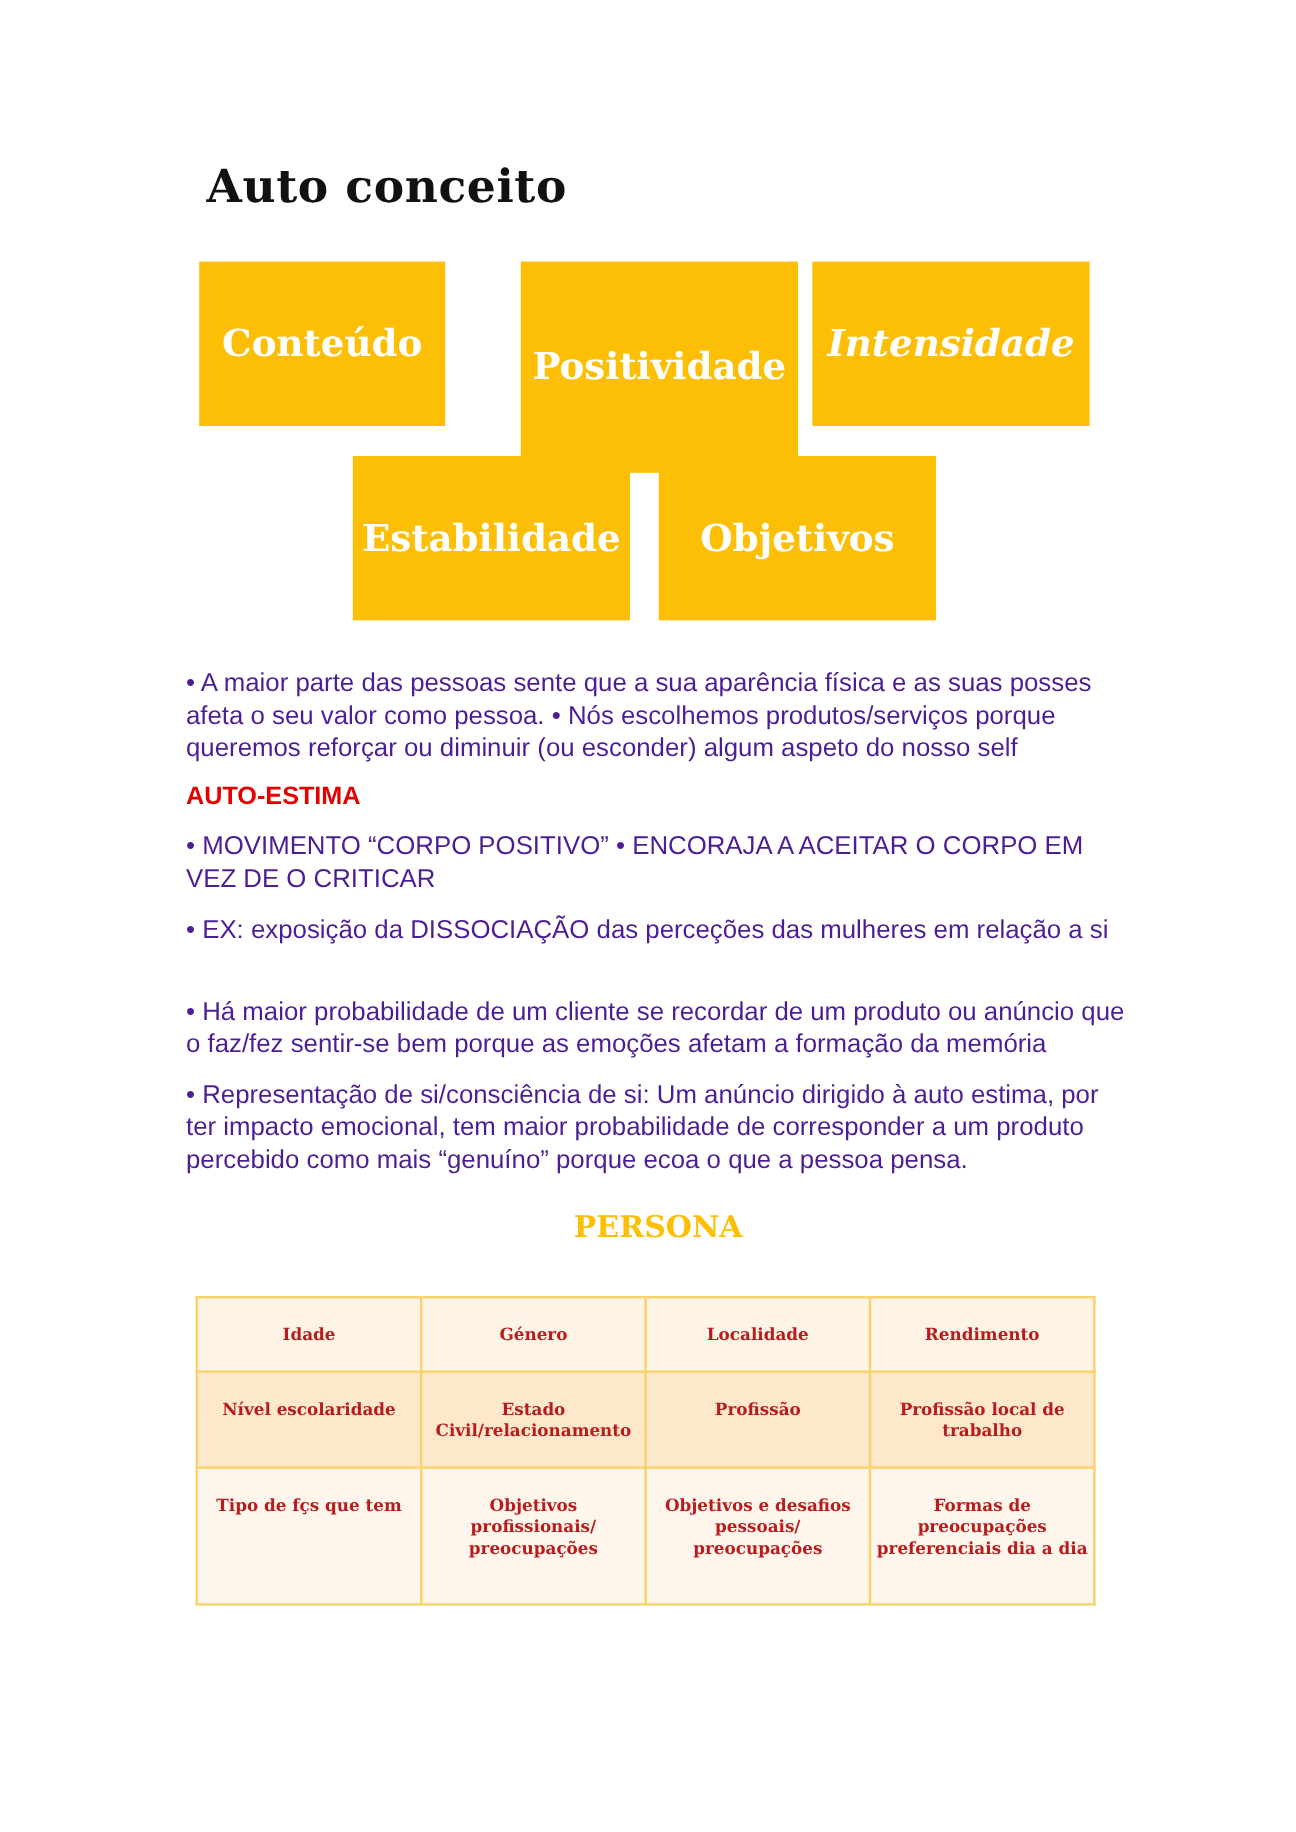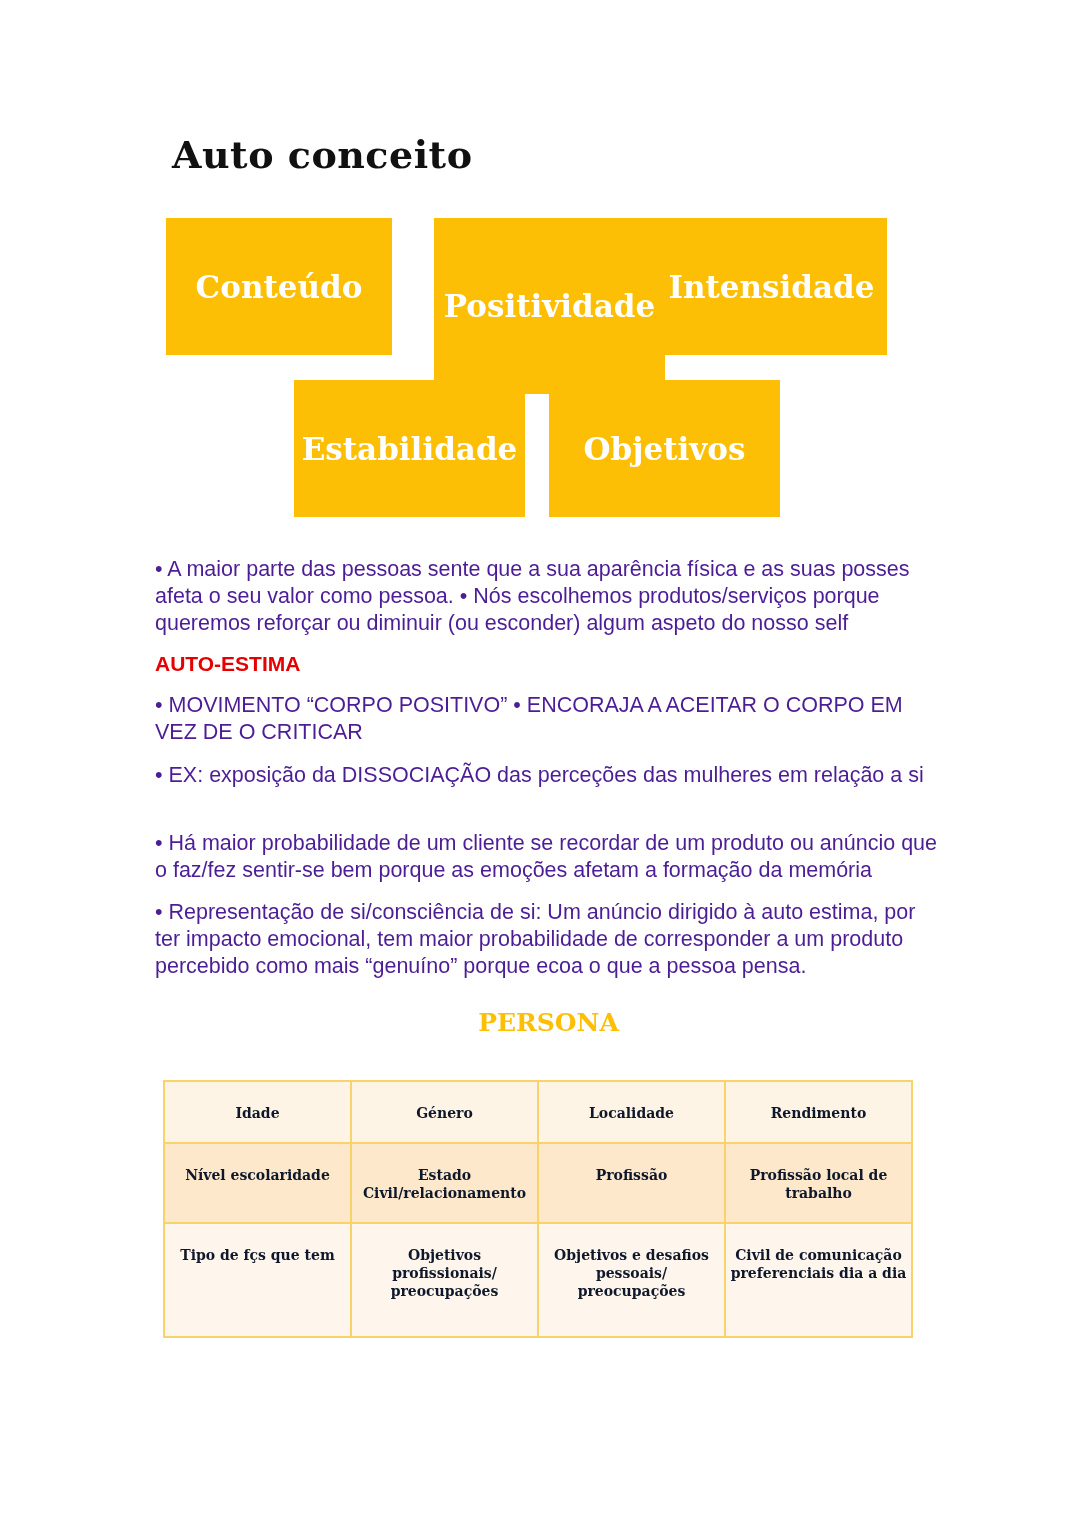--- a/index.html
+++ b/index.html
@@ -3,33 +3,33 @@
   <meta charset="utf-8">
   <style>
     html, body { margin: 0; padding: 0; background: #ffffff; }
     body { width: 1080px; height: 1527px; position: relative; overflow: hidden; font-family: "Liberation Sans", sans-serif; color: #111; }
     .title { position: absolute; left: 172px; top: 132px; font-family: "DejaVu Serif", serif; font-weight: bold; font-size: 38px; color: #111; letter-spacing: 0.5px; }
     .box { position: absolute; background: #fdbf06; color: #ffffff; display: flex; align-items: center; justify-content: center; font-family: "DejaVu Serif", serif; font-weight: bold; font-size: 31px; }
     .para { position: absolute; left: 155px; width: 780px; font-size: 21.5px; line-height: 27px; color: #4c1d95; margin: 0; }
     .red-head { position: absolute; left: 155px; top: 652px; font-size: 21px; font-weight: bold; color: #e60000; }
     .persona-title { position: absolute; left: 0; width: 1097px; text-align: center; top: 1008px; font-family: "DejaVu Serif", serif; font-weight: bold; font-size: 25px; color: #fdbf06; }
     table.persona { position: absolute; left: 163px; top: 1080px; width: 750px; border-collapse: collapse; table-layout: fixed; }
-    table.persona td { border: 2px solid #f7d36a; text-align: center; vertical-align: top; font-family: "DejaVu Serif", serif; font-weight: bold; font-size: 14px; line-height: 18px; color: #0f172a; padding: 22px 4px 0 4px; }
+    table.persona td { border: 2px solid #f7d36a; text-align: center; vertical-align: top; font-family: "DejaVu Serif", serif; font-weight: bold; font-size: 14px; line-height: 18px; color: #b91c1c; padding: 22px 4px 0 4px; }
     tr.r1 td { height: 38px; background: #fef4e6; }
     tr.r2 td { height: 56px; background: #fde8cc; }
     tr.r3 td { height: 90px; background: #fef6ec; margin-top: 48px; }
   </style>
 </head>
 <body>
 
 <div class="title">Auto conceito</div>
 
-<div class="box" style="left:166px; top:218px; width:226px; height:137px;text-align:right;">Conteúdo</div>
+<div class="box" style="left:166px; top:218px; width:205px; height:137px;text-align:right;">Conteúdo</div>
 <div class="box" style="left:434px; top:218px; width:231px; height:176px;">Positividade</div>
-<div class="box" style="left:656px; top:218px; width:231px; height:137px;">Intensidade</div>
+<div class="box" style="left:677px; top:218px; width:231px; height:137px;font-style:italic;">Intensidade</div>
 <div class="box" style="left:294px; top:380px; width:231px; height:137px;">Estabilidade</div>
 <div class="box" style="left:549px; top:380px; width:231px; height:137px;">Objetivos</div>
 
 <p class="para" style="top:556px;">• A maior parte das pessoas sente que a sua aparência física e as suas posses afeta o seu valor como pessoa. • Nós escolhemos produtos/serviços porque queremos reforçar ou diminuir (ou esconder) algum aspeto do nosso self</p>
 <div class="red-head">AUTO-ESTIMA</div>
 <p class="para" style="top:692px;">• MOVIMENTO “CORPO POSITIVO” • ENCORAJA A ACEITAR O CORPO EM VEZ DE O CRITICAR</p>
 <p class="para" style="top:762px;">• EX: exposição da DISSOCIAÇÃO das perceções das mulheres em relação a si</p>
 <p class="para" style="top:830px; width:790px;">• Há maior probabilidade de um cliente se recordar de um produto ou anúncio que o faz/fez sentir-se bem porque as emoções afetam a formação da memória</p>
 <p class="para" style="top:899px; width:790px;">• Representação de si/consciência de si: Um anúncio dirigido à auto estima, por ter impacto emocional, tem maior probabilidade de corresponder a um produto percebido como mais “genuíno” porque ecoa o que a pessoa pensa.</p>
 
@@ -46,16 +46,16 @@
   <tr class="r2">
     <td>Nível escolaridade</td>
     <td>Estado Civil/relacionamento</td>
     <td>Profissão</td>
     <td>Profissão local de trabalho</td>
   </tr>
   <tr class="r3">
     <td>Tipo de fçs que tem</td>
     <td>Objetivos profissionais/ preocupações</td>
     <td>Objetivos e desafios pessoais/ preocupações</td>
-    <td>Civil de comunicação preferenciais dia a dia</td>
+    <td>Formas de preocupações preferenciais dia a dia</td>
   </tr>
 </tbody>
   </table>
 
 </body></html>

